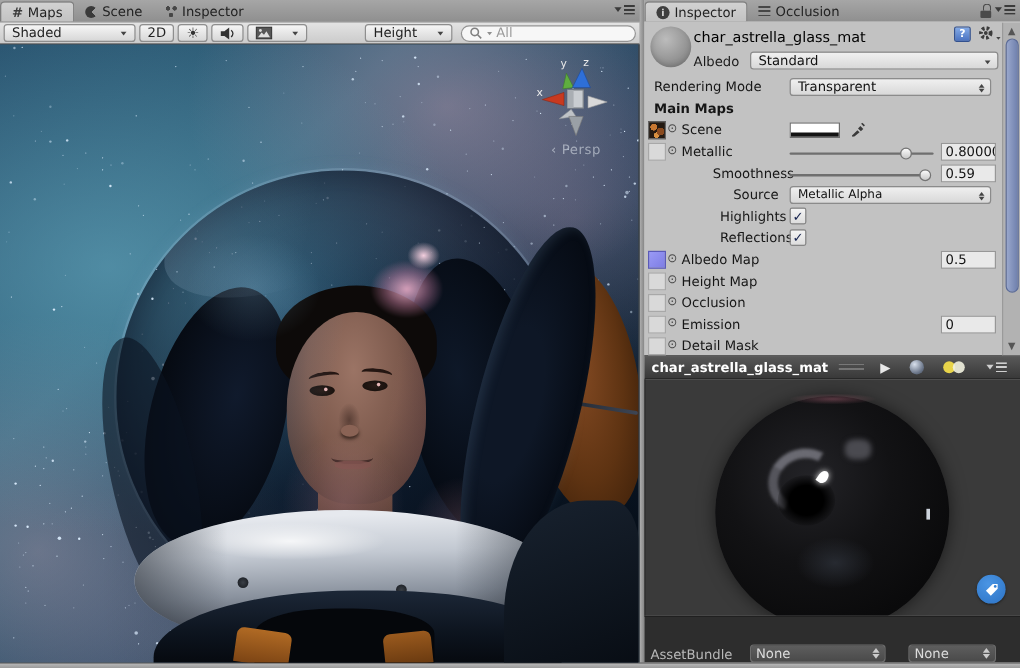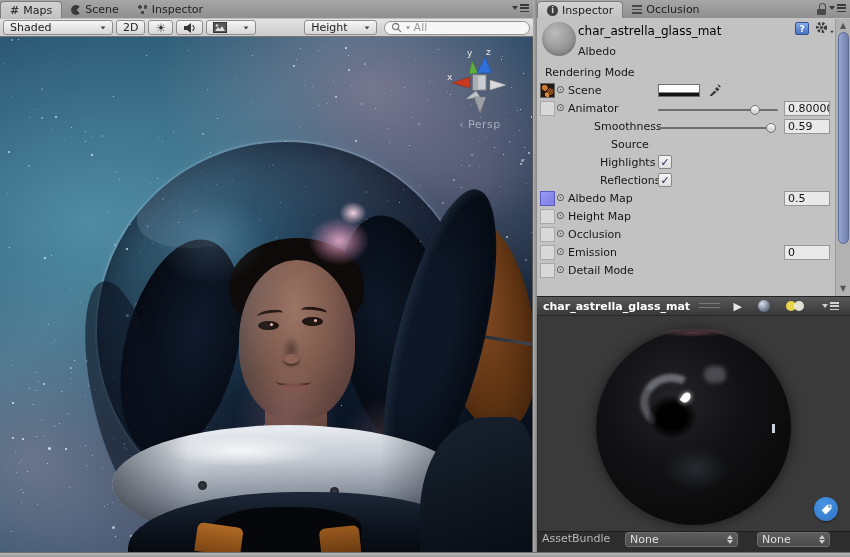--- a/index.html
+++ b/index.html
@@ -164,21 +164,21 @@
   .pv-sphere>i{position:absolute;display:block;}
   .pvr-rim{left:62px;top:-2px;width:72px;height:9px;border-radius:50%;background:radial-gradient(rgba(190,110,130,0.4),transparent 72%);}
   .pvr-ring{left:44px;top:44px;width:60px;height:54px;border-radius:50%;border:8px solid transparent;border-top-color:#6a6a72;border-left-color:#55555c;filter:blur(1.5px);transform:rotate(-15deg);}
   .pvr-hole{left:52px;top:66px;width:48px;height:42px;background:radial-gradient(#000 42%,transparent 76%);border-radius:50%;}
   .pvr-blob{left:108px;top:36px;width:22px;height:17px;background:#4a4a50;border-radius:40%;filter:blur(2px);}
   .pvr-spec{left:86px;top:62px;width:8px;height:11px;background:#fff;border-radius:50% 50% 50% 0;transform:rotate(35deg);box-shadow:0 0 5px rgba(255,255,255,0.9);}
   .pvr-low{left:68px;top:118px;width:64px;height:42px;background:radial-gradient(rgba(44,48,56,0.8),transparent 72%);}
   .pvr-fleck{left:176px;top:94px;width:3px;height:9px;background:#cdd3dc;filter:blur(0.5px);}
   .tag-btn{position:absolute;right:12px;bottom:10px;width:24px;height:24px;border-radius:50%;background:radial-gradient(circle at 40% 32%,#4a95e4,#2c72c4);display:flex;align-items:center;justify-content:center;box-shadow:0 1px 2px rgba(0,0,0,0.5);}
 
-  .ab-row{height:21px;background:#2d2d2d;border-top:1px solid #1f1f1f;display:flex;align-items:flex-start;padding:0 5px;color:#b9b9b9;flex:none;}
+  .ab-row{height:39px;background:#2d2d2d;border-top:1px solid #1f1f1f;display:flex;align-items:flex-end;padding:0 5px;color:#b9b9b9;flex:none;}
   .ab-label{width:83px;}
   .ab-dd{height:15px;background:linear-gradient(#5e5e5e,#4a4a4a);border:1px solid #6d6d6d;border-radius:3px;color:#ddd;display:flex;align-items:center;justify-content:space-between;gap:4px;padding:0 4px;white-space:nowrap;overflow:hidden;}
   .ab-dd1{width:113px;} .ab-dd2{width:73px;margin-left:19px;}
 </style>
 </head>
 <body>
 
 <div class="app">
   <div class="main">
 
@@ -777,57 +777,78 @@
               <span>?</span>
             </div>
           <div class="gear-ic">
             <svg width="13" height="13" viewBox="0 0 13 13">
                 <circle cx="6.5" cy="6.5" r="4" fill="none" stroke="#3c3c3c" stroke-width="3.2" stroke-dasharray="2.1 1.7"></circle>
                 <circle cx="6.5" cy="6.5" r="1.6" fill="#3c3c3c"></circle>
               </svg>
             <span class="tri-down" style="transform:scale(0.6);"></span>
           </div>
           <div class="shader-label">Albedo</div>
+          <div class="dd shader-dd">
+            <span>Standard</span>
+            <span class="tri-down single-tri" style="transform:scale(0.8);"></span>
+          </div>
         </div>
 
         <div class="props">
           <div class="prop-row">
             <span class="lab lab-0">Rendering Mode</span>
+            <div class="dd ctrl-dd">
+              <span>Transparent</span>
+              <span class="updown">
+                  <i class="tri-up"></i>
+                  <i class="tri-down"></i>
+                </span>
+            </div>
+          </div>
+          <div class="prop-row">
+            <span class="lab lab-0 bold">Main Maps</span>
           </div>
           <div class="prop-row">
             <span class="thumb albedo"></span>
             <span class="dot-ic">⊙</span>
             <span class="lab lab-ind">Scene</span>
             <span class="swatch"></span>
             <span class="dropper">
               <svg width="12" height="12" viewBox="0 0 12 12">
                   <path d="M1 11l4.5-4.5 1.8 1.8L2.8 12H1z" fill="#3a3a3a"></path>
                   <path d="M6 5l2-2 2.4 2.4-2 2z" fill="#3a3a3a"></path>
                   <path d="M8.6 1.2l2.2 2.2 1-1L9.6.2z" fill="#3a3a3a"></path>
                 </svg>
             </span>
           </div>
           <div class="prop-row">
             <span class="thumb"></span>
             <span class="dot-ic">⊙</span>
-            <span class="lab lab-ind">Animator</span>
+            <span class="lab lab-ind">Metallic</span>
             <span class="slider">
                 <span class="knob" style="left: calc(81% - 5px);"></span>
               </span>
             <span class="field">0.800000</span>
           </div>
           <div class="prop-row">
             <span class="lab lab-smooth">Smoothness</span>
             <span class="slider sm">
                 <span class="knob" style="left: calc(97% - 5px);"></span>
               </span>
             <span class="field">0.59</span>
           </div>
           <div class="prop-row">
             <span class="lab lab-source">Source</span>
+            <div class="dd ctrl-dd" style="font-size:10px;">
+              <span>Metallic Alpha</span>
+              <span class="updown">
+                  <i class="tri-up"></i>
+                  <i class="tri-down"></i>
+                </span>
+            </div>
           </div>
           <div class="prop-row">
             <span class="lab lab-check">Highlights</span>
             <span class="checkbox">
                 <span>✓</span>
               </span>
           </div>
           <div class="prop-row">
             <span class="lab lab-check">Reflections</span>
             <span class="checkbox">
@@ -852,21 +873,21 @@
           </div>
           <div class="prop-row">
             <span class="thumb"></span>
             <span class="dot-ic">⊙</span>
             <span class="lab lab-ind">Emission</span>
             <span class="field">0</span>
           </div>
           <div class="prop-row">
             <span class="thumb"></span>
             <span class="dot-ic">⊙</span>
-            <span class="lab lab-ind">Detail Mode</span>
+            <span class="lab lab-ind">Detail Mask</span>
           </div>
         </div>
 
         <div class="scrollbar">
           <span class="sb-arrow sb-up">▲</span>
           <span class="sb-thumb"></span>
           <span class="sb-arrow sb-down">▼</span>
         </div>
       </div>
 

